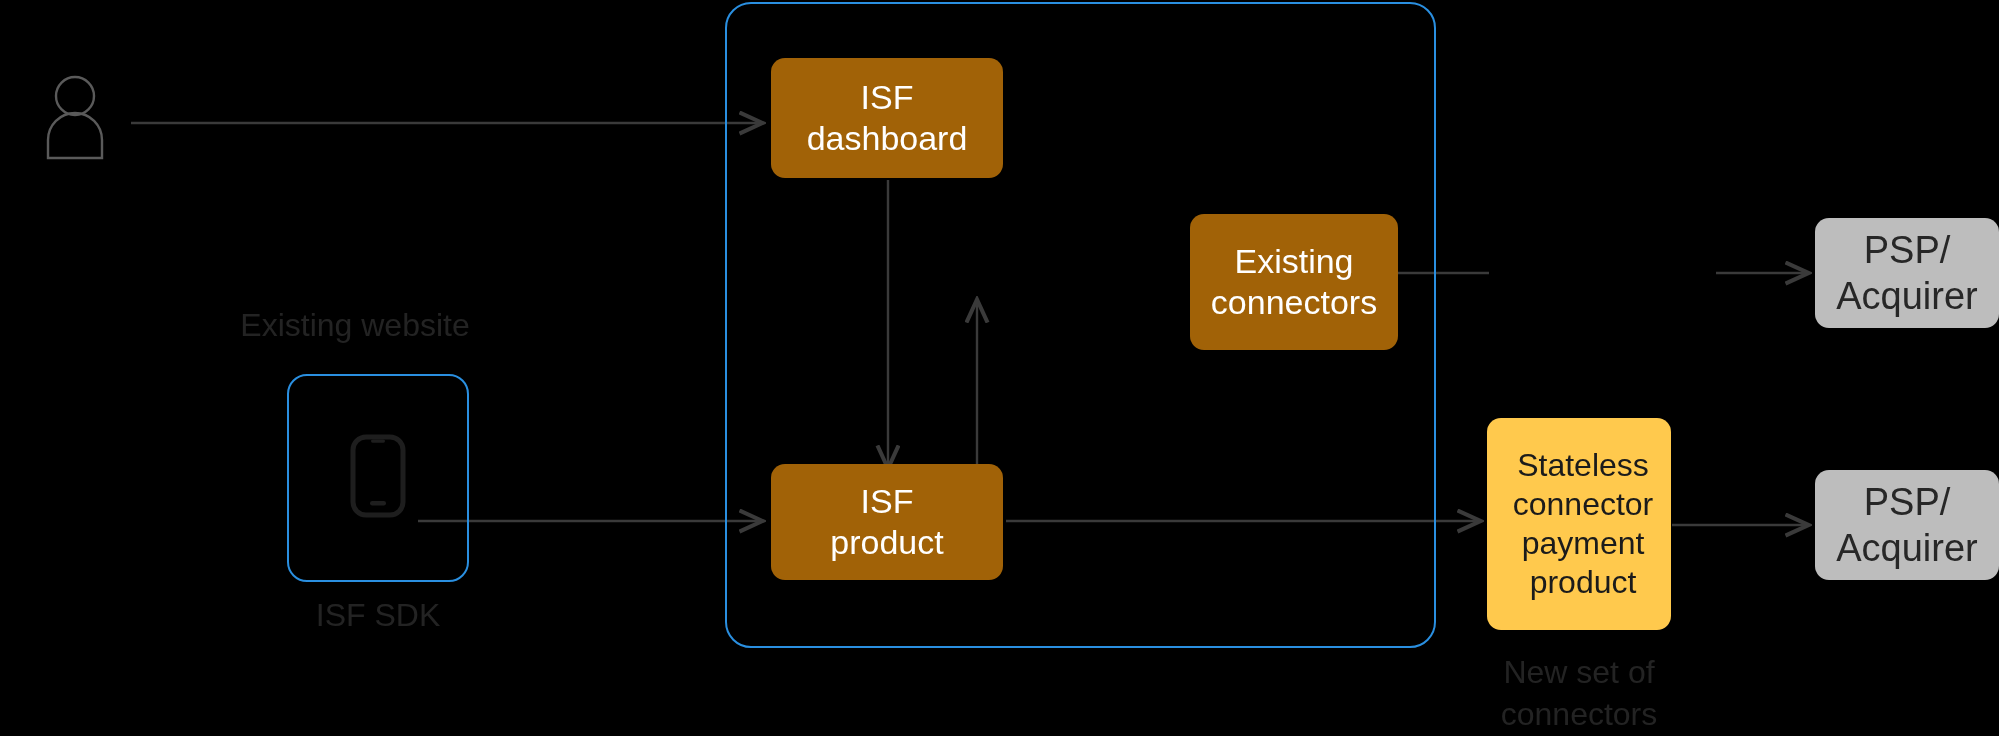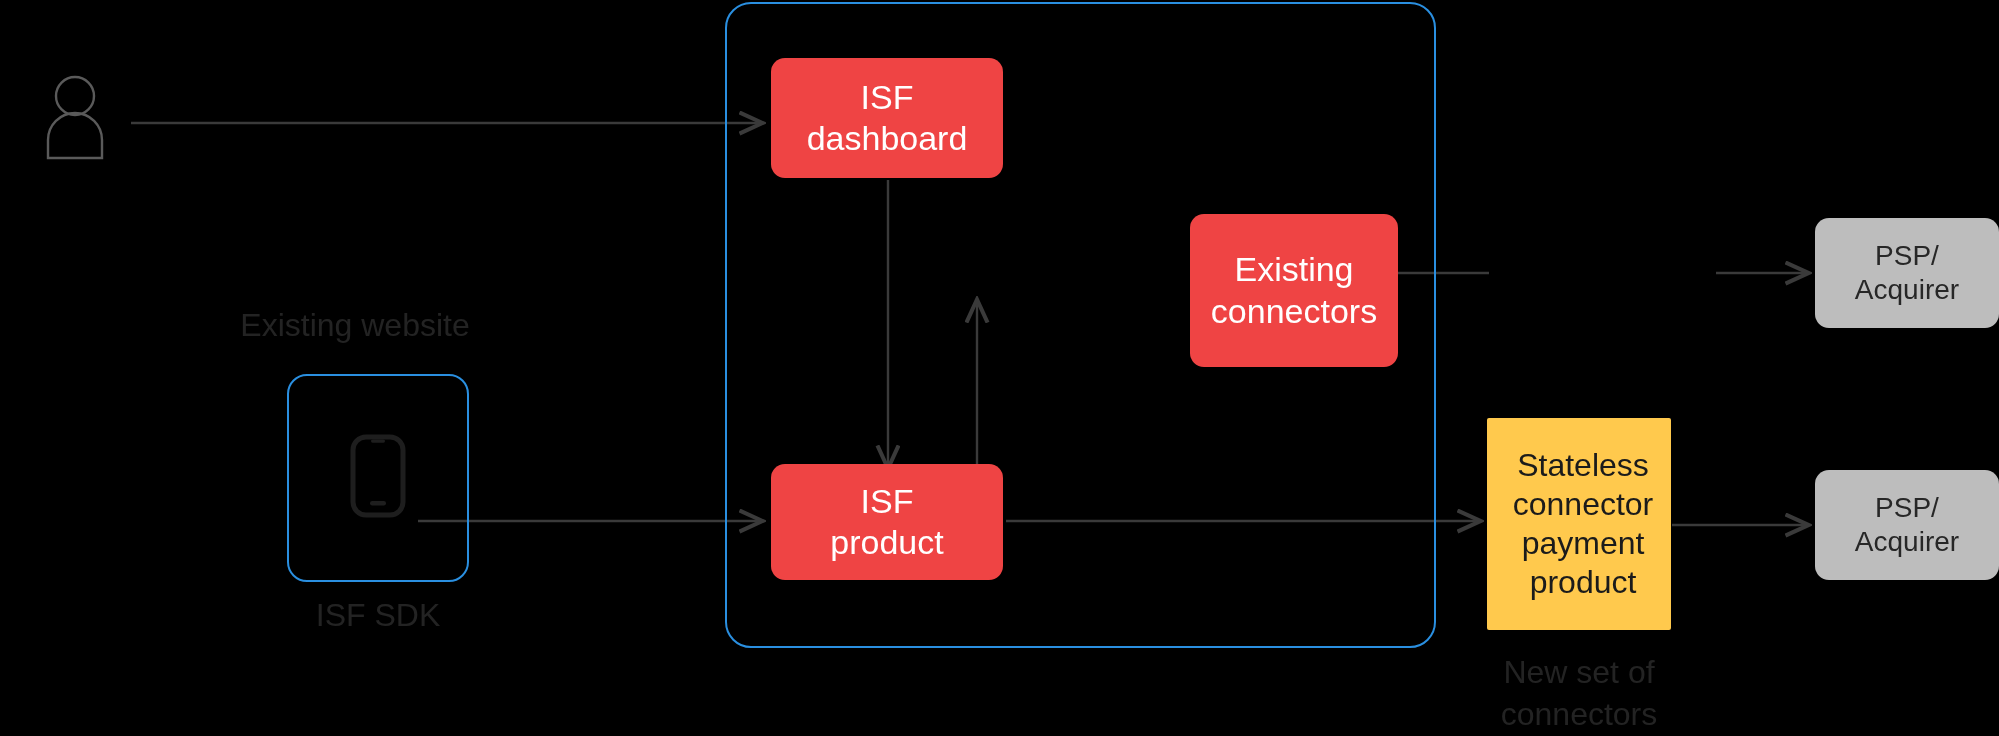--- a/index.html
+++ b/index.html
@@ -20,37 +20,37 @@
   .node {
     position: absolute;
     box-sizing: border-box;
     display: flex;
     align-items: center;
     justify-content: center;
     text-align: center;
     line-height: 1.22;
   }
   .node-blue {
-    background: #ef4444;
+    background: #a16207;
     color: #ffffff;
     border-radius: 14px;
     font-size: 34px;
   }
   .node-yellow {
     background: #FFC94D;
     color: #1b1b1b;
-    border-radius: 2px;
+    border-radius: 14px;
     font-size: 32px;
     padding-left: 8px;
   }
   .node-gray {
     background: #BDBDBD;
     color: #272727;
     border-radius: 14px;
-    font-size: 28px;
+    font-size: 38px;
   }
   .group-box {
     position: absolute;
     box-sizing: border-box;
     border: 2px solid #2A8FE0;
     border-radius: 26px;
     background: transparent;
   }
   .sdk-box {
     position: absolute;
@@ -154,21 +154,21 @@
   <div class="node node-blue" style="left:771px; top:58px; width:232px; height:120px; flex-direction:column;">
     <div>ISF</div>
     <div>dashboard</div>
   </div>
 
   <div class="node node-blue" style="left:771px; top:464px; width:232px; height:116px; flex-direction:column;">
     <div>ISF</div>
     <div>product</div>
   </div>
 
-  <div class="node node-blue" style="left:1190px; top:214px; width:208px; height:153px; flex-direction:column;">
+  <div class="node node-blue" style="left:1190px; top:214px; width:208px; height:136px; flex-direction:column;">
     <div>Existing</div>
     <div>connectors</div>
   </div>
 
   <div class="node node-yellow" style="left:1487px; top:418px; width:184px; height:212px; white-space:pre-line;">Stateless
 connector
 payment
 product</div>
 
   <div class="caption" style="left:1487px; top:652px; width:184px;">New set of

